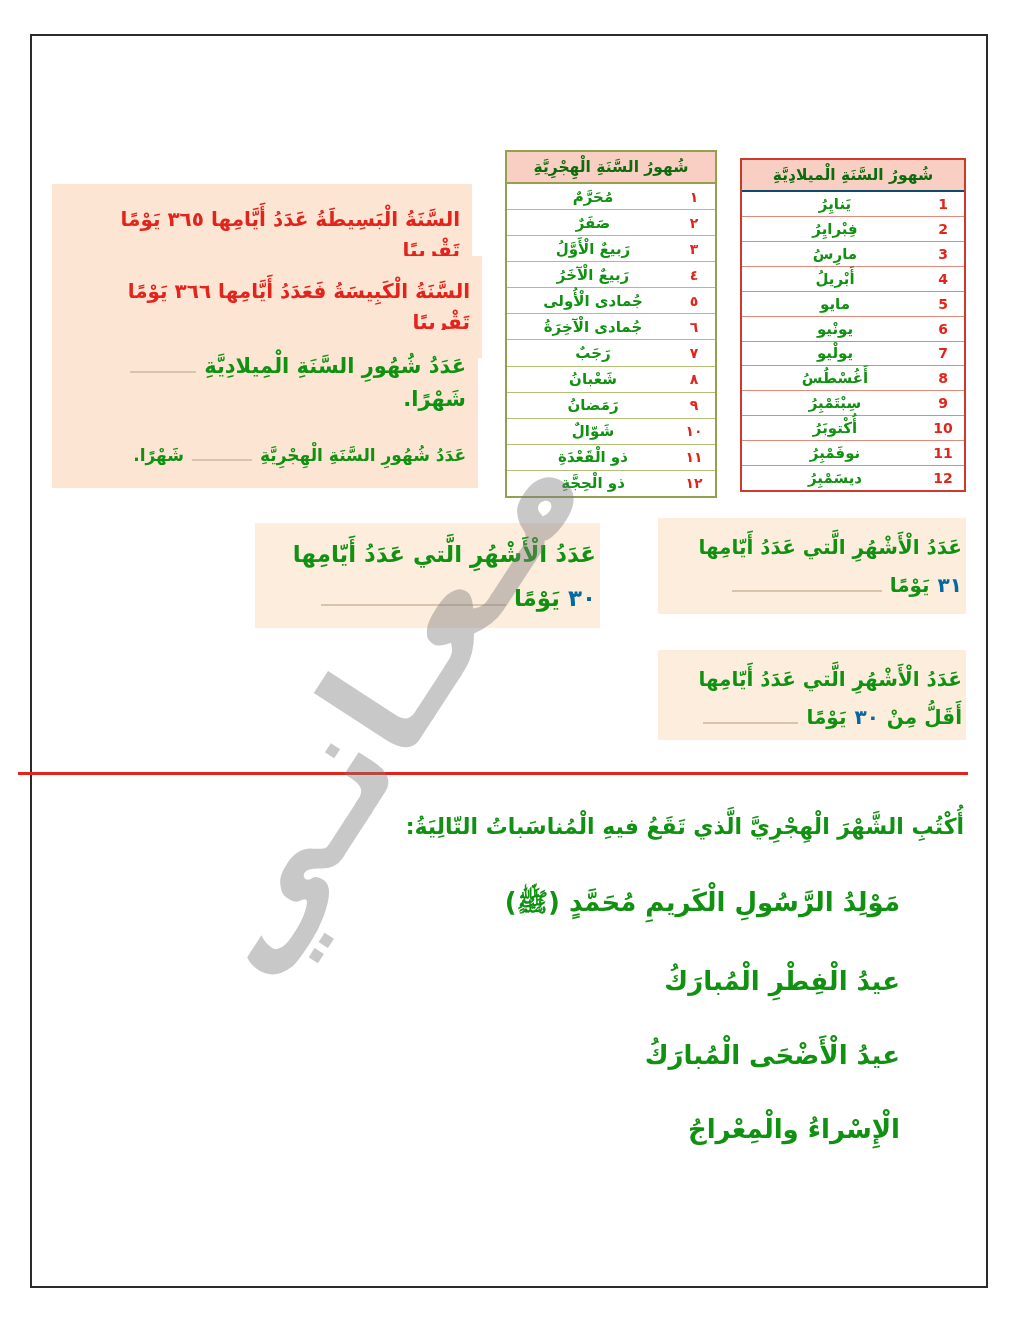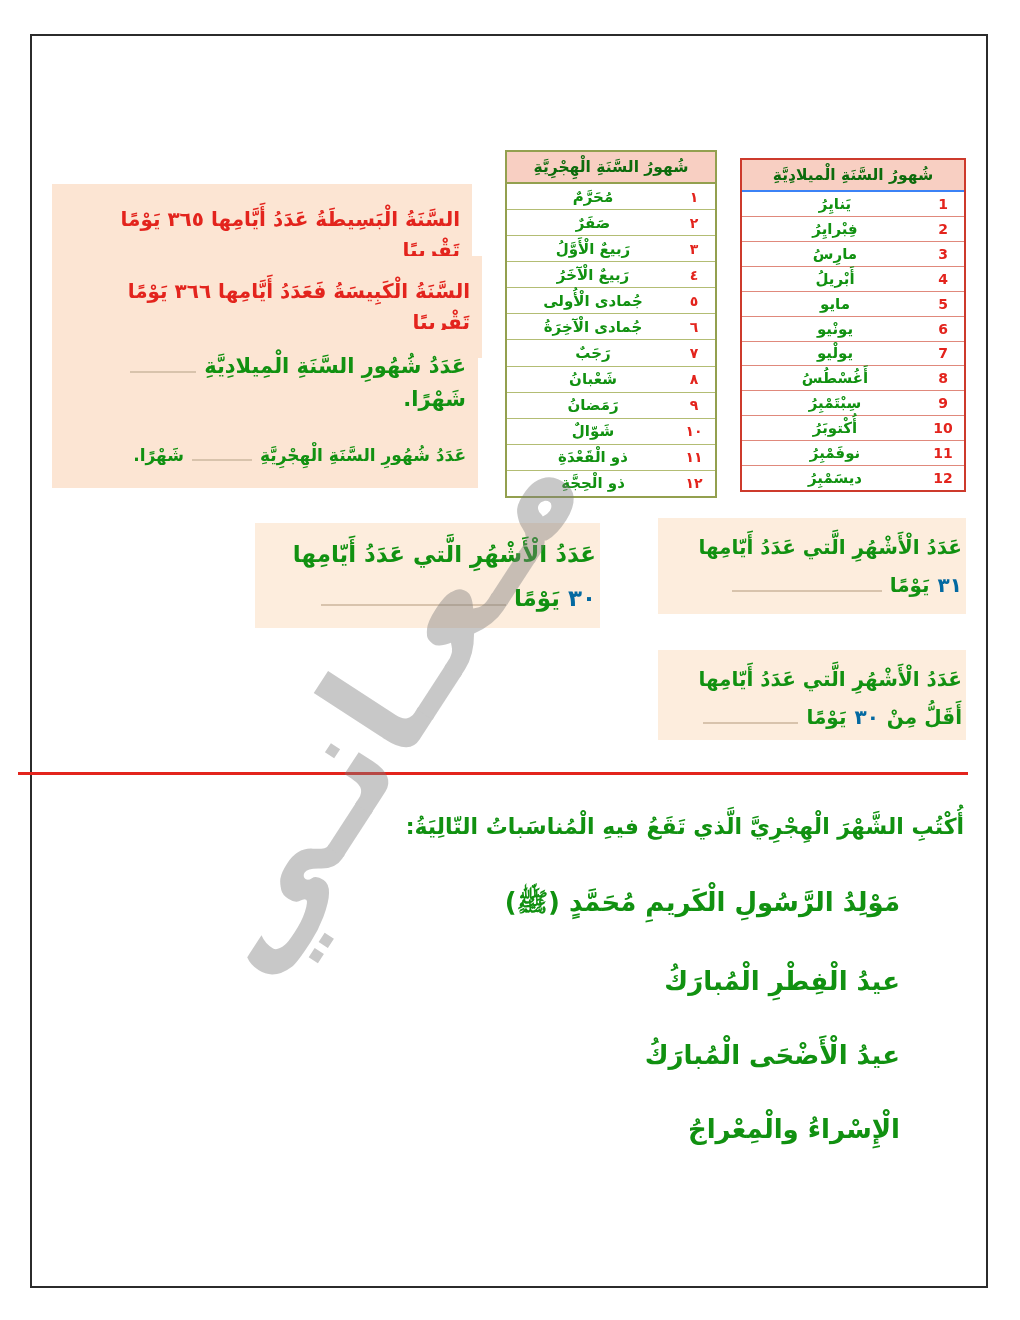--- a/index.html
+++ b/index.html
@@ -30,21 +30,21 @@
 
   
   .month-table{position:absolute;display:flex;flex-direction:column;background:#ffffff;box-sizing:border-box;}
   .hijri{left:505px;top:150px;width:212px;height:348px;border:2px solid #93a04f;}
   .greg{left:740px;top:158px;width:226px;height:334px;border:2px solid #cd3a2c;}
   .thead{
     background:#f8cfc2;display:flex;align-items:center;justify-content:center;
     font-size:15.5px;font-weight:bold;color:#0c6b0c;flex:0 0 30px;
   }
   .hijri .thead{border-bottom:2px solid #93a04f;}
-  .greg .thead{border-bottom:2px solid #3b82f6;}
+  .greg .thead{border-bottom:2px solid #0c4a6e;}
   .trow{flex:1;display:flex;align-items:center;}
   .hijri .trow + .trow{border-top:1px solid #b3bd74;}
   .greg .trow + .trow{border-top:1px solid #e0897c;}
   .trow .num{width:42px;text-align:center;color:#e3241d;font-weight:bold;font-size:14px;}
   .trow .mname{flex:1;text-align:center;color:#119111;font-weight:bold;font-size:15px;padding-left:6px;}
 
   
   .qbox{
     position:absolute;background:#fdeddd;color:#119111;font-weight:bold;
     text-align:right;padding:10px 4px;box-sizing:border-box;line-height:1.9;

